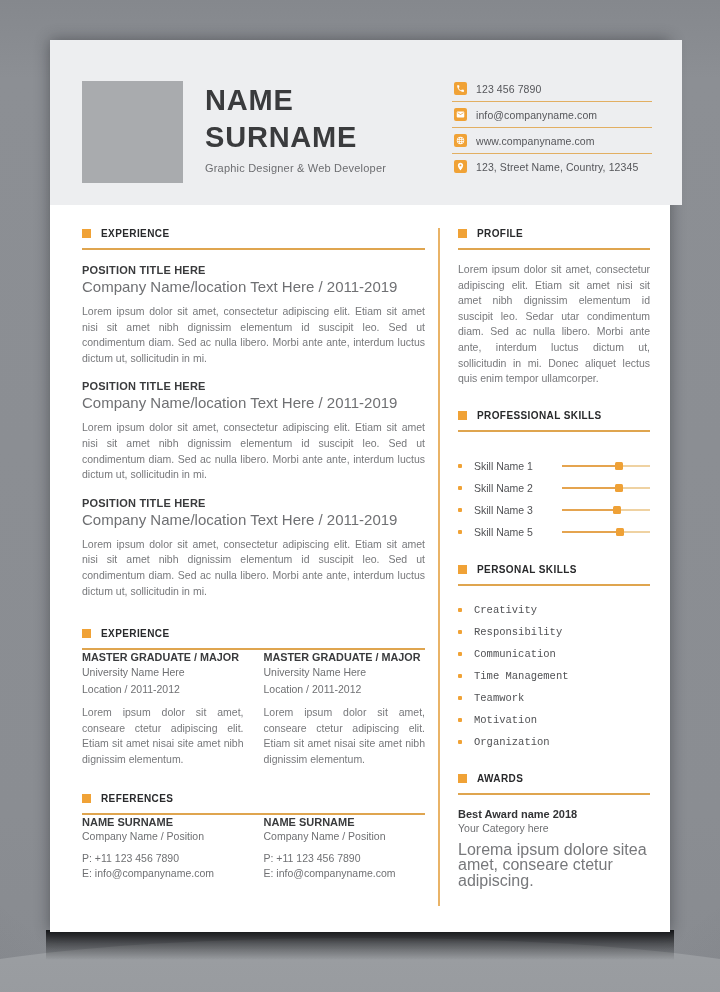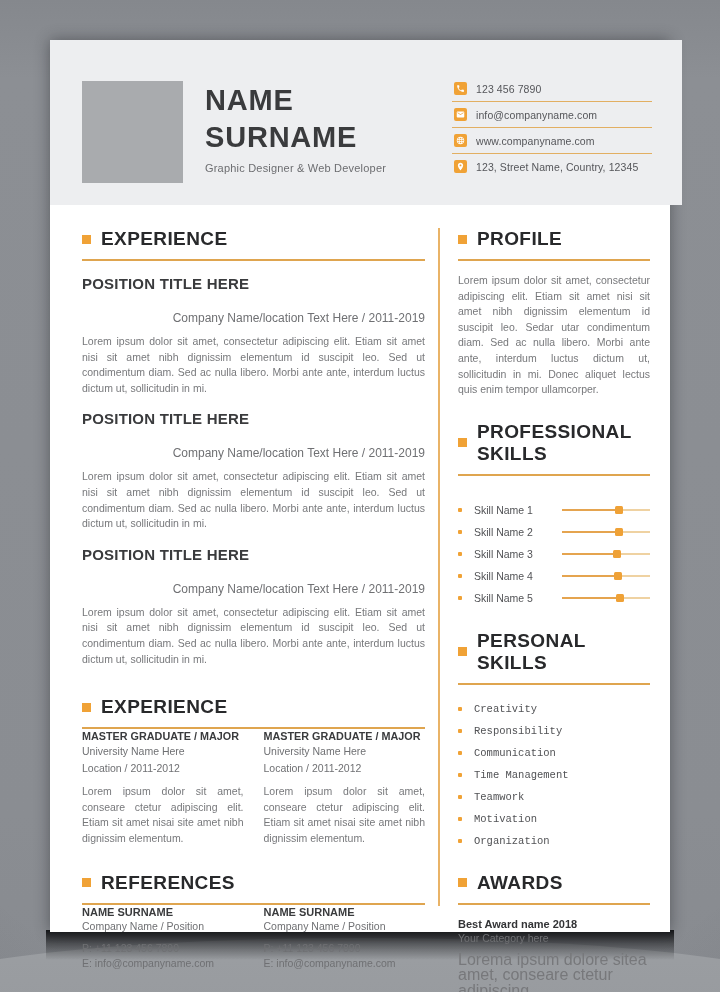--- a/index.html
+++ b/index.html
@@ -38,28 +38,28 @@
   .contact-text { font-size:10.5px; color:#55565a; letter-spacing:0.1px; }
 
   
   .col-left  { position:absolute; left:32px;  top:188px; width:343px; }
   .col-right { position:absolute; left:408px; top:188px; width:192px; }
   .v-divider { position:absolute; left:388px; top:188px; width:2px; height:678px; background:#e9b367; }
 
   .sec-head { display:flex; align-items:center; gap:10px; padding-bottom:9px;
     border-bottom:2px solid #dfa54f; }
   .sec-bullet { width:9px; height:9px; background:#f0a236; flex:0 0 9px; }
-  .sec-title { font-size:19px; font-weight:800; color:#28292b; letter-spacing:0.4px; }
+  .sec-title { font-size:10px; font-weight:800; color:#28292b; letter-spacing:0.4px; }
 
   .body-text { font-size:10.5px; line-height:15.6px; color:#77787b; text-align:justify; }
 
   
   .xp-entry { margin-top:14px; }
-  .xp-title { font-size:15px; font-weight:700; color:#3a3b3d; letter-spacing:0.2px; }
-  .xp-company { margin-top:19px; font-size:12px; color:#6f7073;text-align:right; }
+  .xp-title { font-size:11px; font-weight:700; color:#3a3b3d; letter-spacing:0.2px; }
+  .xp-company { margin-top:2px; font-size:15px; color:#6f7073; }
   .xp-desc { margin-top:9px; }
 
   .section { margin-bottom:0; }
   .sec-education { margin-top:29px; }
   .sec-references { margin-top:25px; }
 
   .two-col { display:grid; grid-template-columns:1fr 1fr; column-gap:20px; margin-top:1px; }
   .edu-degree { font-size:10.8px; font-weight:700; color:#3a3b3d; }
   .edu-line { margin-top:2px; font-size:10.5px; line-height:14.5px; color:#6f7073; }
   .edu-desc { margin-top:9px; }
@@ -255,28 +255,20 @@
           <div class="skill-row">
             <span class="dot-bullet"></span>
             <span class="skill-name">Skill Name 3</span>
             <span class="skill-slider" style="--lv: 63%;">
               <span class="skill-line"></span>
               <span class="skill-marker"></span>
             </span>
           </div>
           <div class="skill-row">
             <span class="dot-bullet"></span>
-            <span class="skill-name">Skill Name 4</span>
-            <span class="skill-slider" style="--lv: 64%;">
-              <span class="skill-line"></span>
-              <span class="skill-marker"></span>
-            </span>
-          </div>
-          <div class="skill-row">
-            <span class="dot-bullet"></span>
             <span class="skill-name">Skill Name 5</span>
             <span class="skill-slider" style="--lv: 66%;">
               <span class="skill-line"></span>
               <span class="skill-marker"></span>
             </span>
           </div>
         </div>
       </div>
 
       <div class="section sec-personal">

